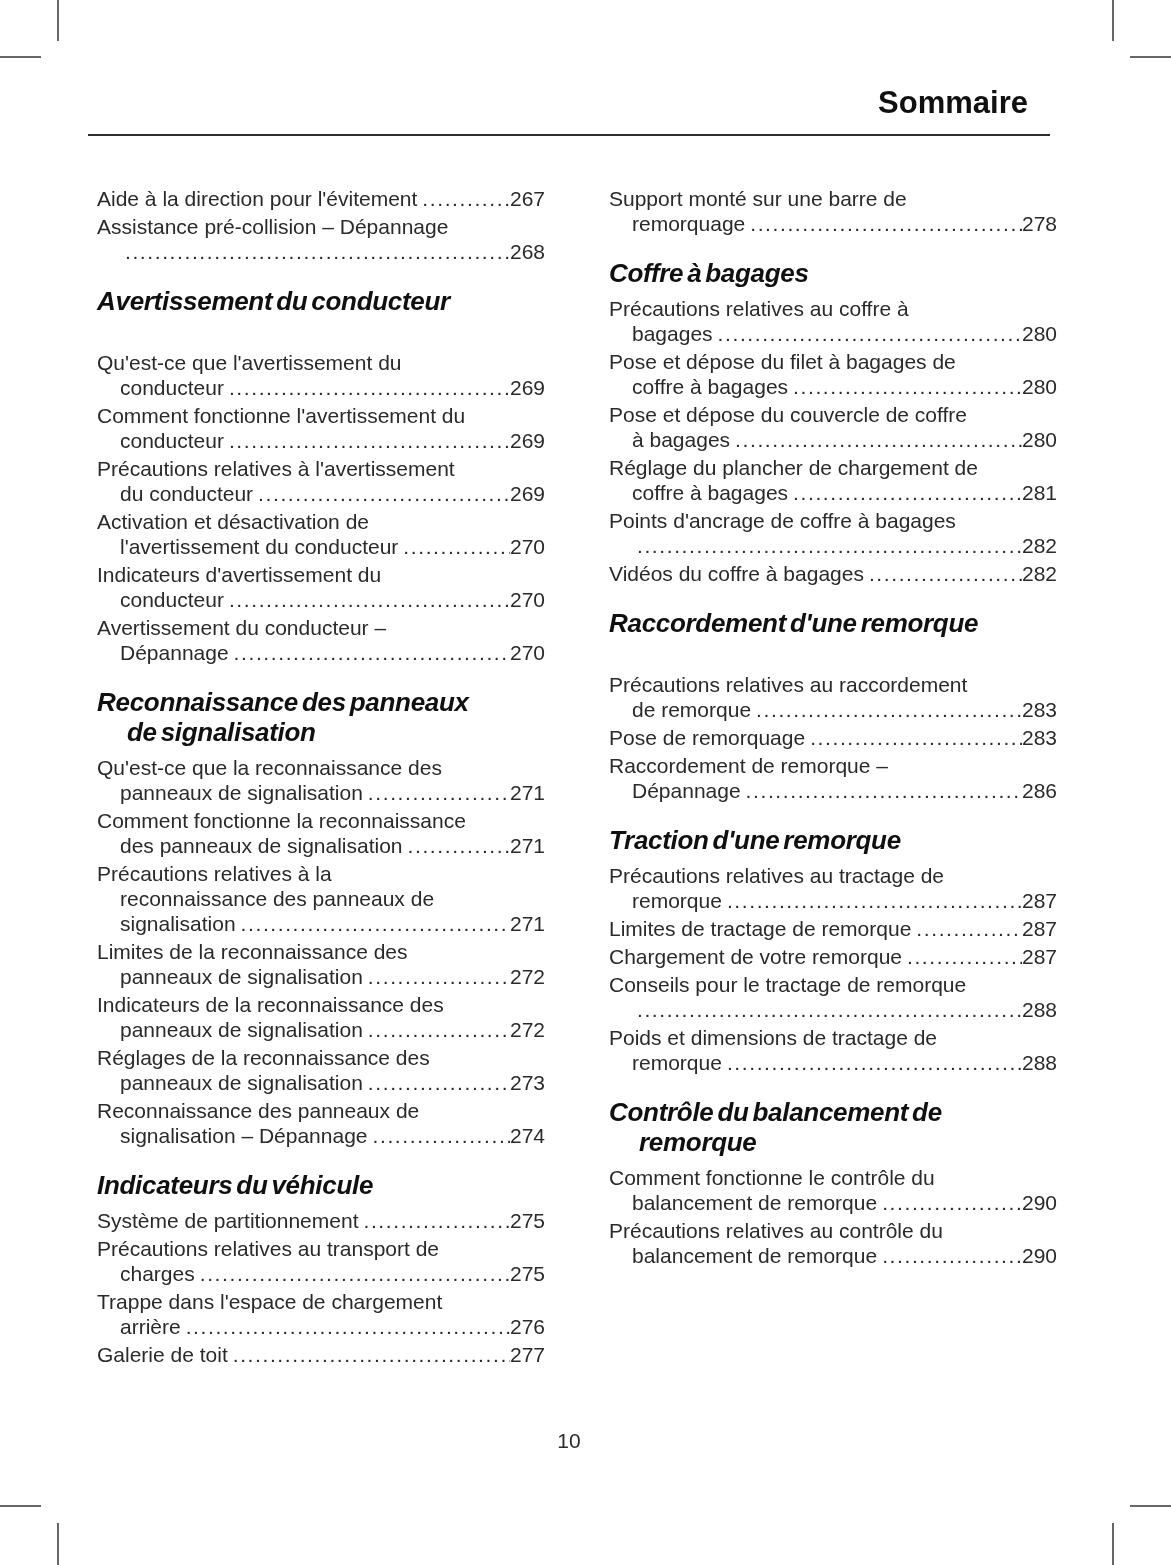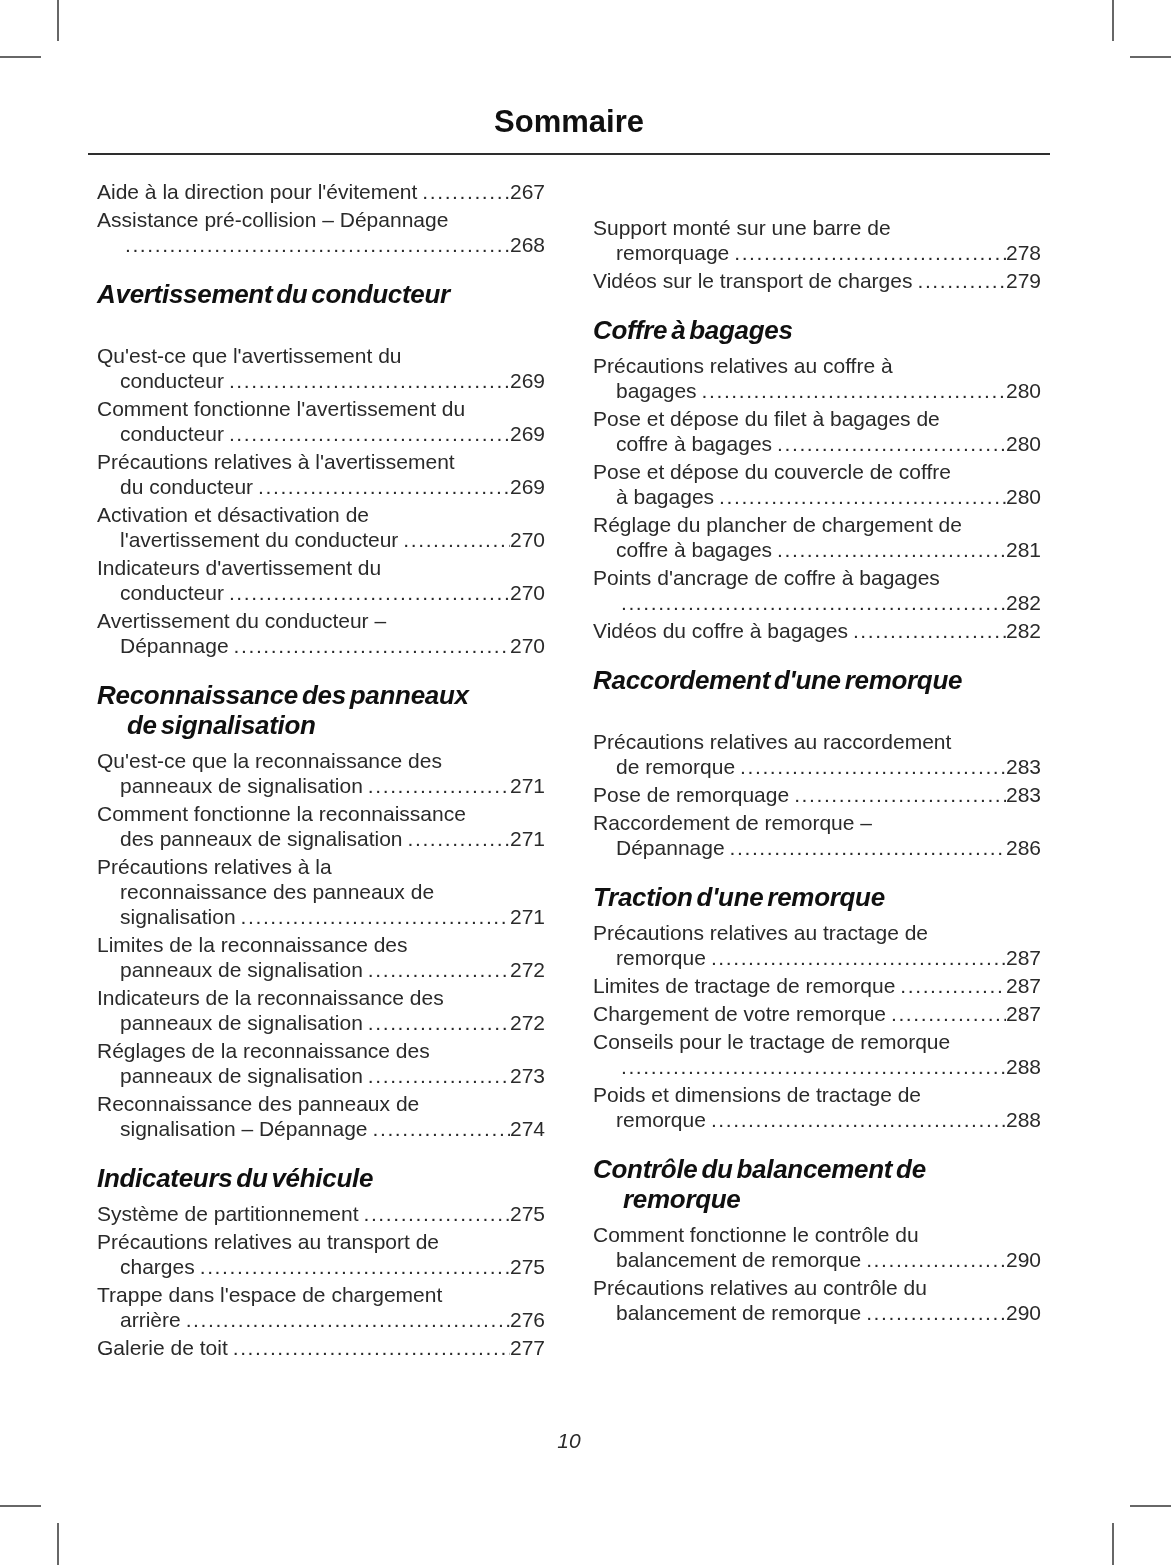--- a/index.html
+++ b/index.html
@@ -23,27 +23,27 @@
   .cm.tr-v{left:1112px;top:0;width:2px;height:41px;}
   .cm.tr-h{left:1130px;top:56px;width:41px;height:2px;}
   .cm.bl-h{left:0;top:1505px;width:41px;height:2px;}
   .cm.bl-v{left:57px;top:1523px;width:2px;height:42px;}
   .cm.br-h{left:1130px;top:1505px;width:41px;height:2px;}
   .cm.br-v{left:1112px;top:1523px;width:2px;height:42px;}
 
   .content{width:944px;margin-left:97px;}
 
   h1.title{
-    margin:0;padding-top:104px;
+    margin:13px;padding-top:72px;
     font-size:31px;line-height:36px;font-weight:bold;
-    text-align:center;color:var(--heading);
+    text-align:right;color:var(--heading);
   }
   .rule{height:2px;background:var(--rule);margin:13px -9px 0 -9px;}
 
-  .columns{display:flex;gap:48px;margin-top:24px;align-items:center;}
+  .columns{display:flex;gap:64px;margin-top:50px;align-items:flex-start;}
   .col{width:448px;}
 
   h2.sec{
     margin:22px 0 8px 0;
     font-size:26px;line-height:30px;font-weight:bold;
     color:var(--heading);
     letter-spacing:-0.3px;word-spacing:-3px;
   }
   h2.sec.spaced{margin-bottom:34px;}
   .hline{white-space:nowrap;font-style:italic;}
@@ -56,21 +56,21 @@
   .eline.last .t{flex:none;white-space:pre;}
   .dots{flex:1 1 20px;min-width:12px;overflow:hidden;white-space:nowrap;padding:0 1px 0 5px;}
   .dots::after{
     content:"........................................................................................................................";
     letter-spacing:1.6px;
   }
   .pg{flex:none;}
 
   .pagenum{
     position:absolute;top:1428px;left:97px;width:944px;
-    text-align:center;font-size:21px;line-height:26px;color:var(--text);font-style:italic;
+    text-align:center;font-size:21px;line-height:26px;color:var(--text);
   }
 </style>
 </head>
 <body>
 
 <div class="page">
 
   <div class="cm tl-v"></div>
   <div class="cm tl-h"></div>
   <div class="cm tr-v"></div>
@@ -249,27 +249,20 @@
         </section>
       <section class="col" id="col-right">
           <div class="entry">
             <div class="eline">Support monté sur une barre de</div>
             <div class="eline last cont">
               <span class="t">remorquage</span>
               <span class="dots"></span>
               <span class="pg">278</span>
             </div>
           </div>
-          <div class="entry">
-            <div class="eline last">
-              <span class="t">Vidéos sur le transport de charges</span>
-              <span class="dots"></span>
-              <span class="pg">279</span>
-            </div>
-          </div>
           <h2 class="sec">
             <div class="hline">Coffre à bagages</div>
           </h2>
           <div class="entry">
             <div class="eline">Précautions relatives au coffre à</div>
             <div class="eline last cont">
               <span class="t">bagages</span>
               <span class="dots"></span>
               <span class="pg">280</span>
             </div>

